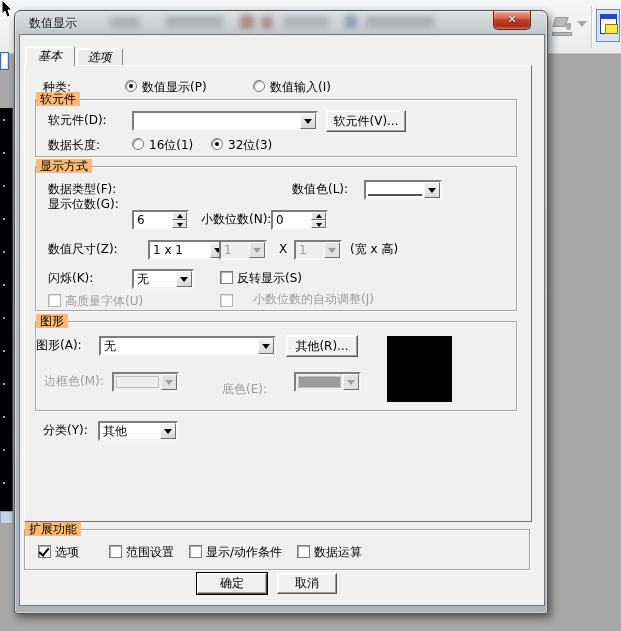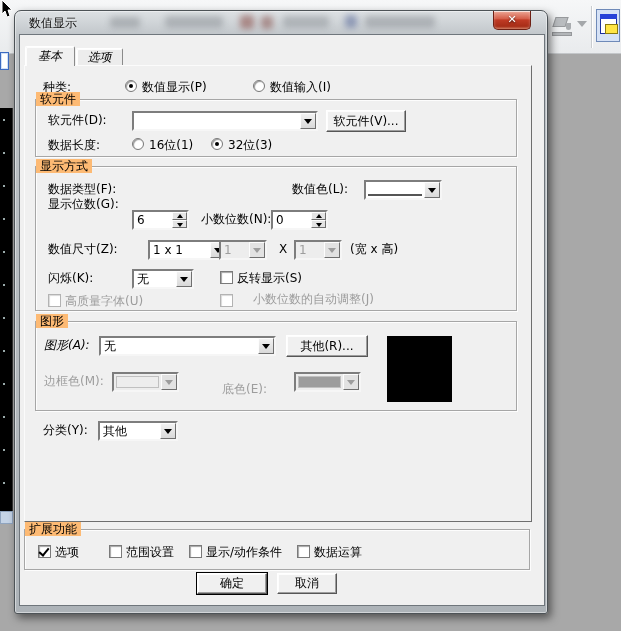--- a/index.html
+++ b/index.html
@@ -215,28 +215,28 @@
         <span class="lbl" style="left:201px;top:104px;">反转显示(S)</span>
 
         <span class="cb disabled" style="left:12px;top:127px;"></span>
         <span class="lbl dis" style="left:29px;top:127px;">高质量字体(U)</span>
         <span class="cb disabled" style="left:184px;top:127px;"></span>
         <span class="lbl dis" style="left:201px;top:125px;margin-left:16px;">小数位数的自动调整(J)</span>
       </div>
 
       <div class="grp" style="left:10px;top:255px;width:482px;height:90px;">
         <span class="grp-title">图形</span>
-        <span class="lbl" style="left:8px;top:16px;font-style:italic;">图形(A):</span>
+        <span class="lbl" style="left:0;top:16px;">图形(A):</span>
         <div class="combo" style="left:63px;top:14px;width:177px;">
           <span class="val">无</span>
           <span class="combo-btn">
               <i class="tri-dn"></i>
             </span>
         </div>
-        <div class="btn" style="left:250px;top:13px;width:82px;height:22px;line-height:20px;">其他(R)...</div>
+        <div class="btn" style="left:250px;top:13px;width:72px;height:22px;line-height:20px;">其他(R)...</div>
         <div id="preview-box" style="left:351px;top:14px;width:65px;height:66px;background:#000000;"></div>
 
         <span class="lbl dis" style="left:8px;top:52px;">边框色(M):</span>
         <div class="combo disabled" style="left:76px;top:50px;width:67px;">
           <span class="swatch" style="background:#ededed;"></span>
           <span class="combo-btn">
               <i class="tri-dn"></i>
             </span>
         </div>
         <span class="lbl dis" style="left:186px;top:60px;">底色(E):</span>

